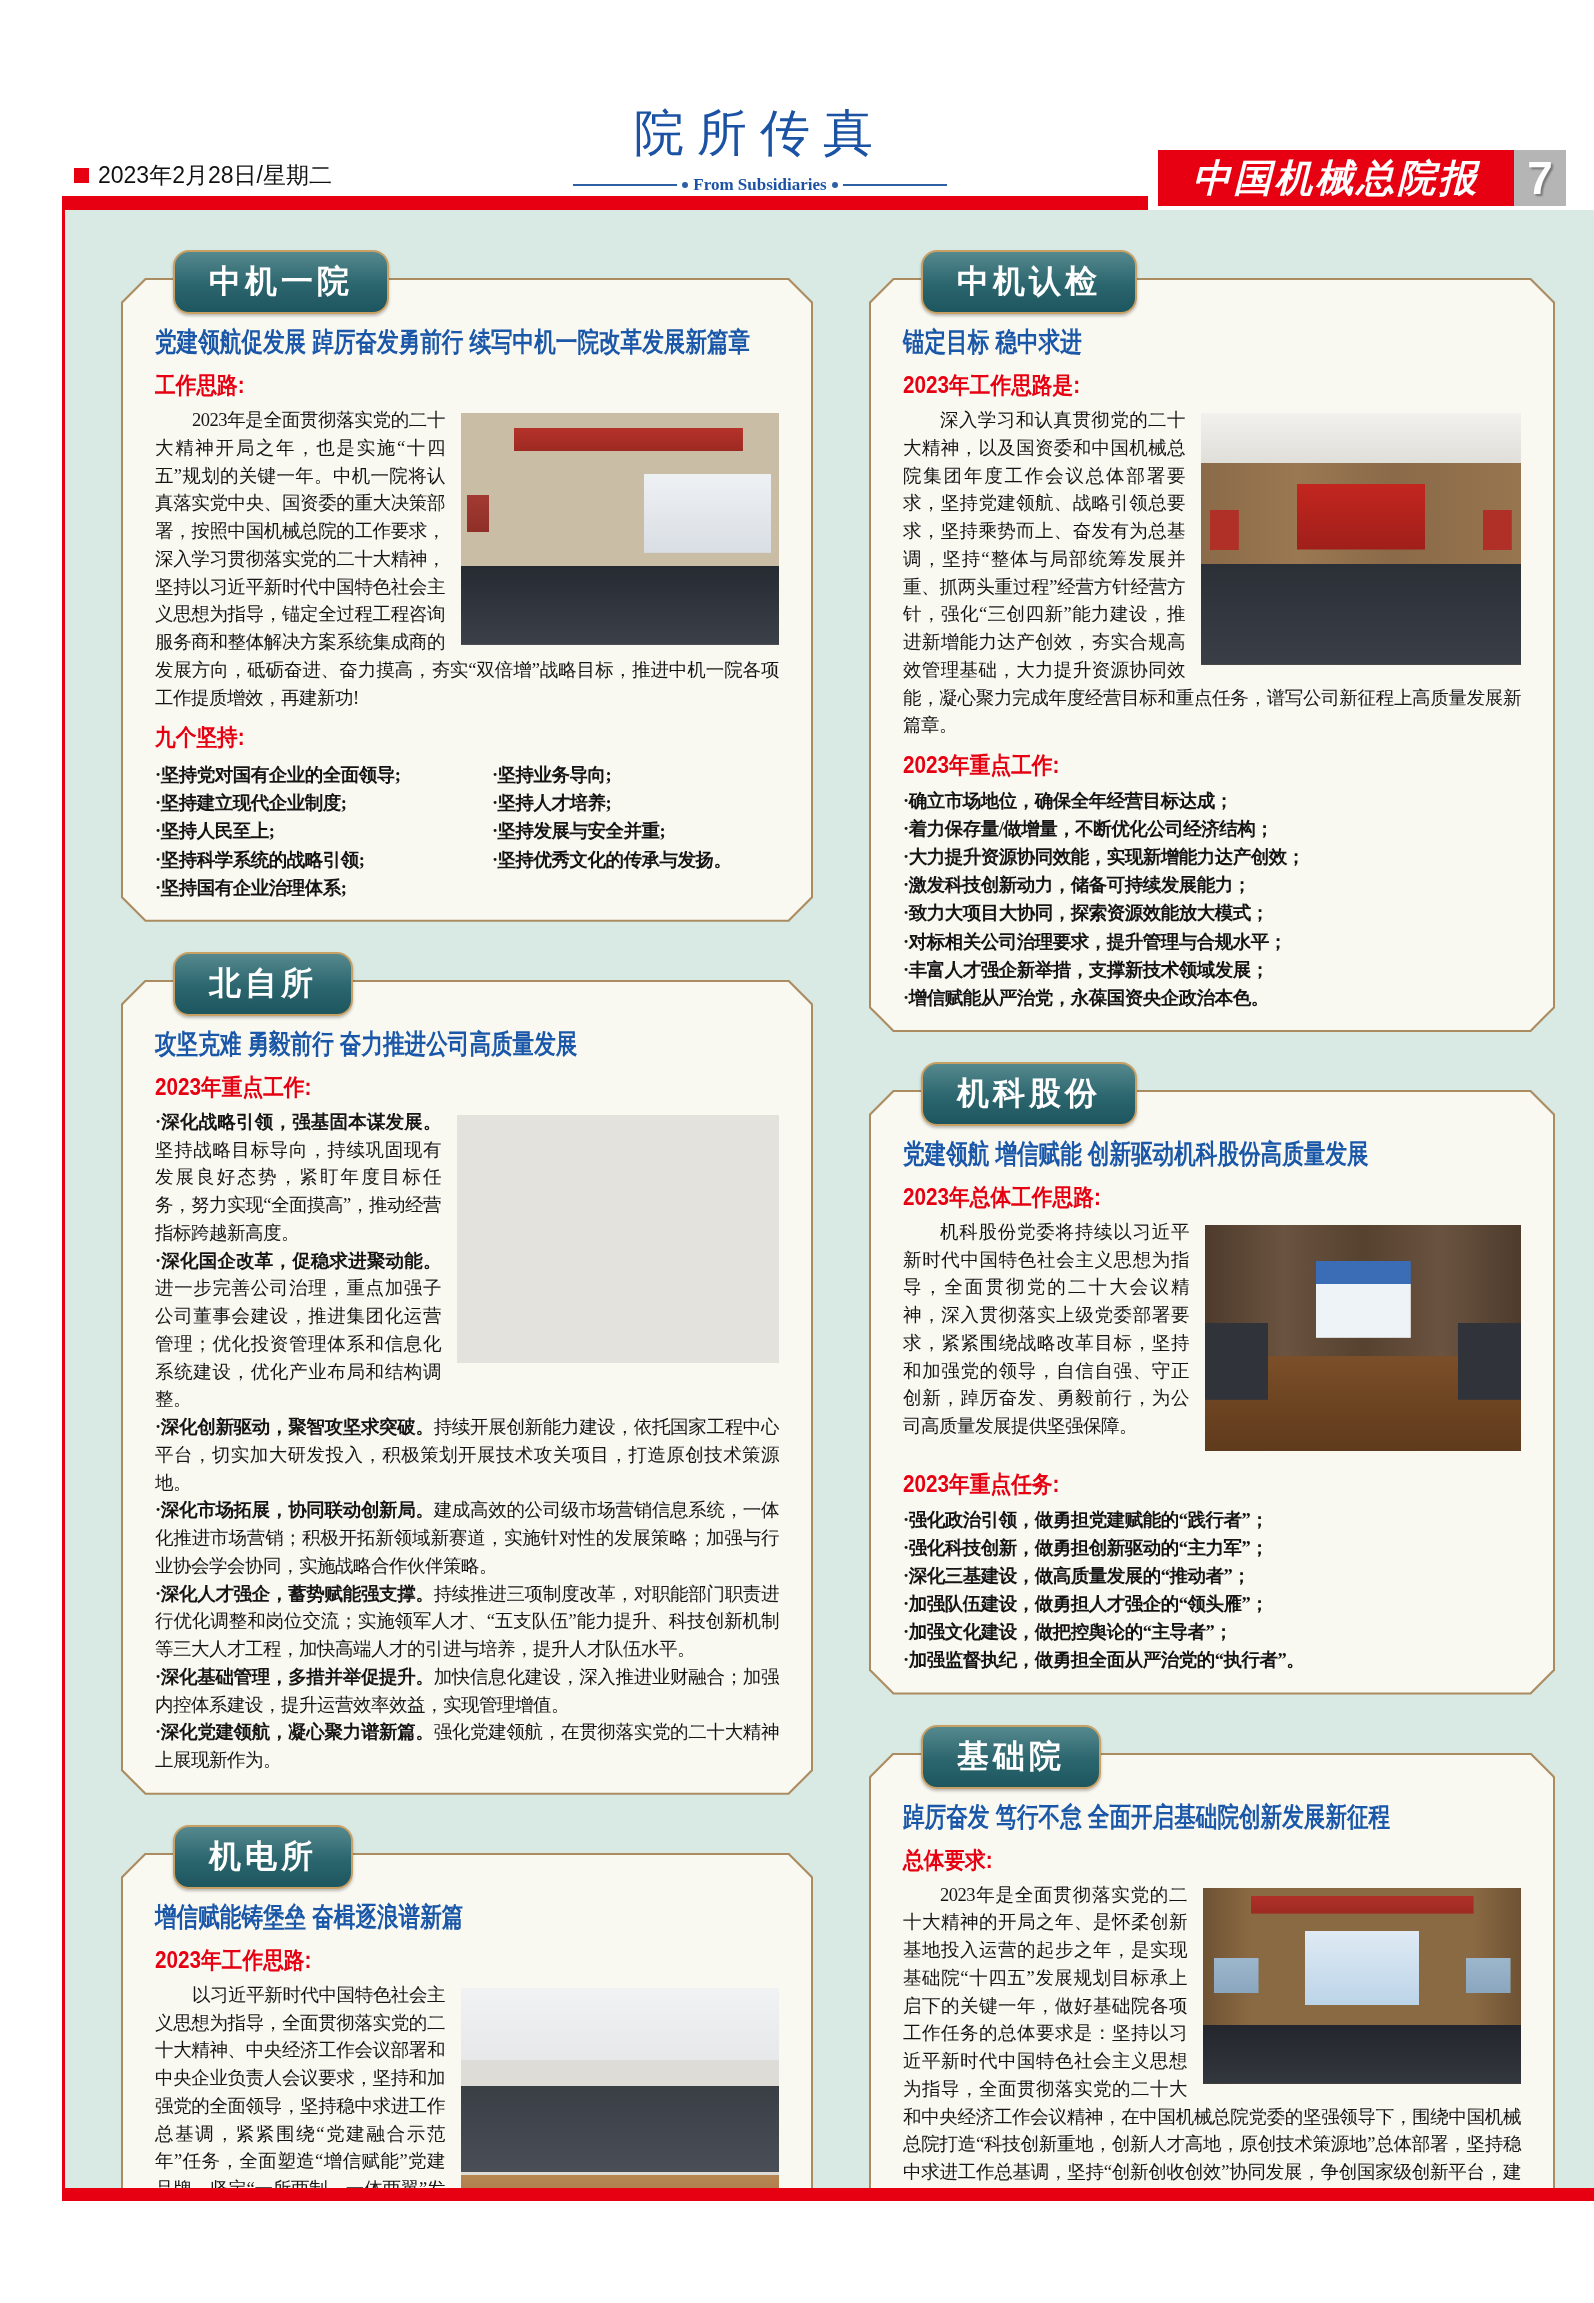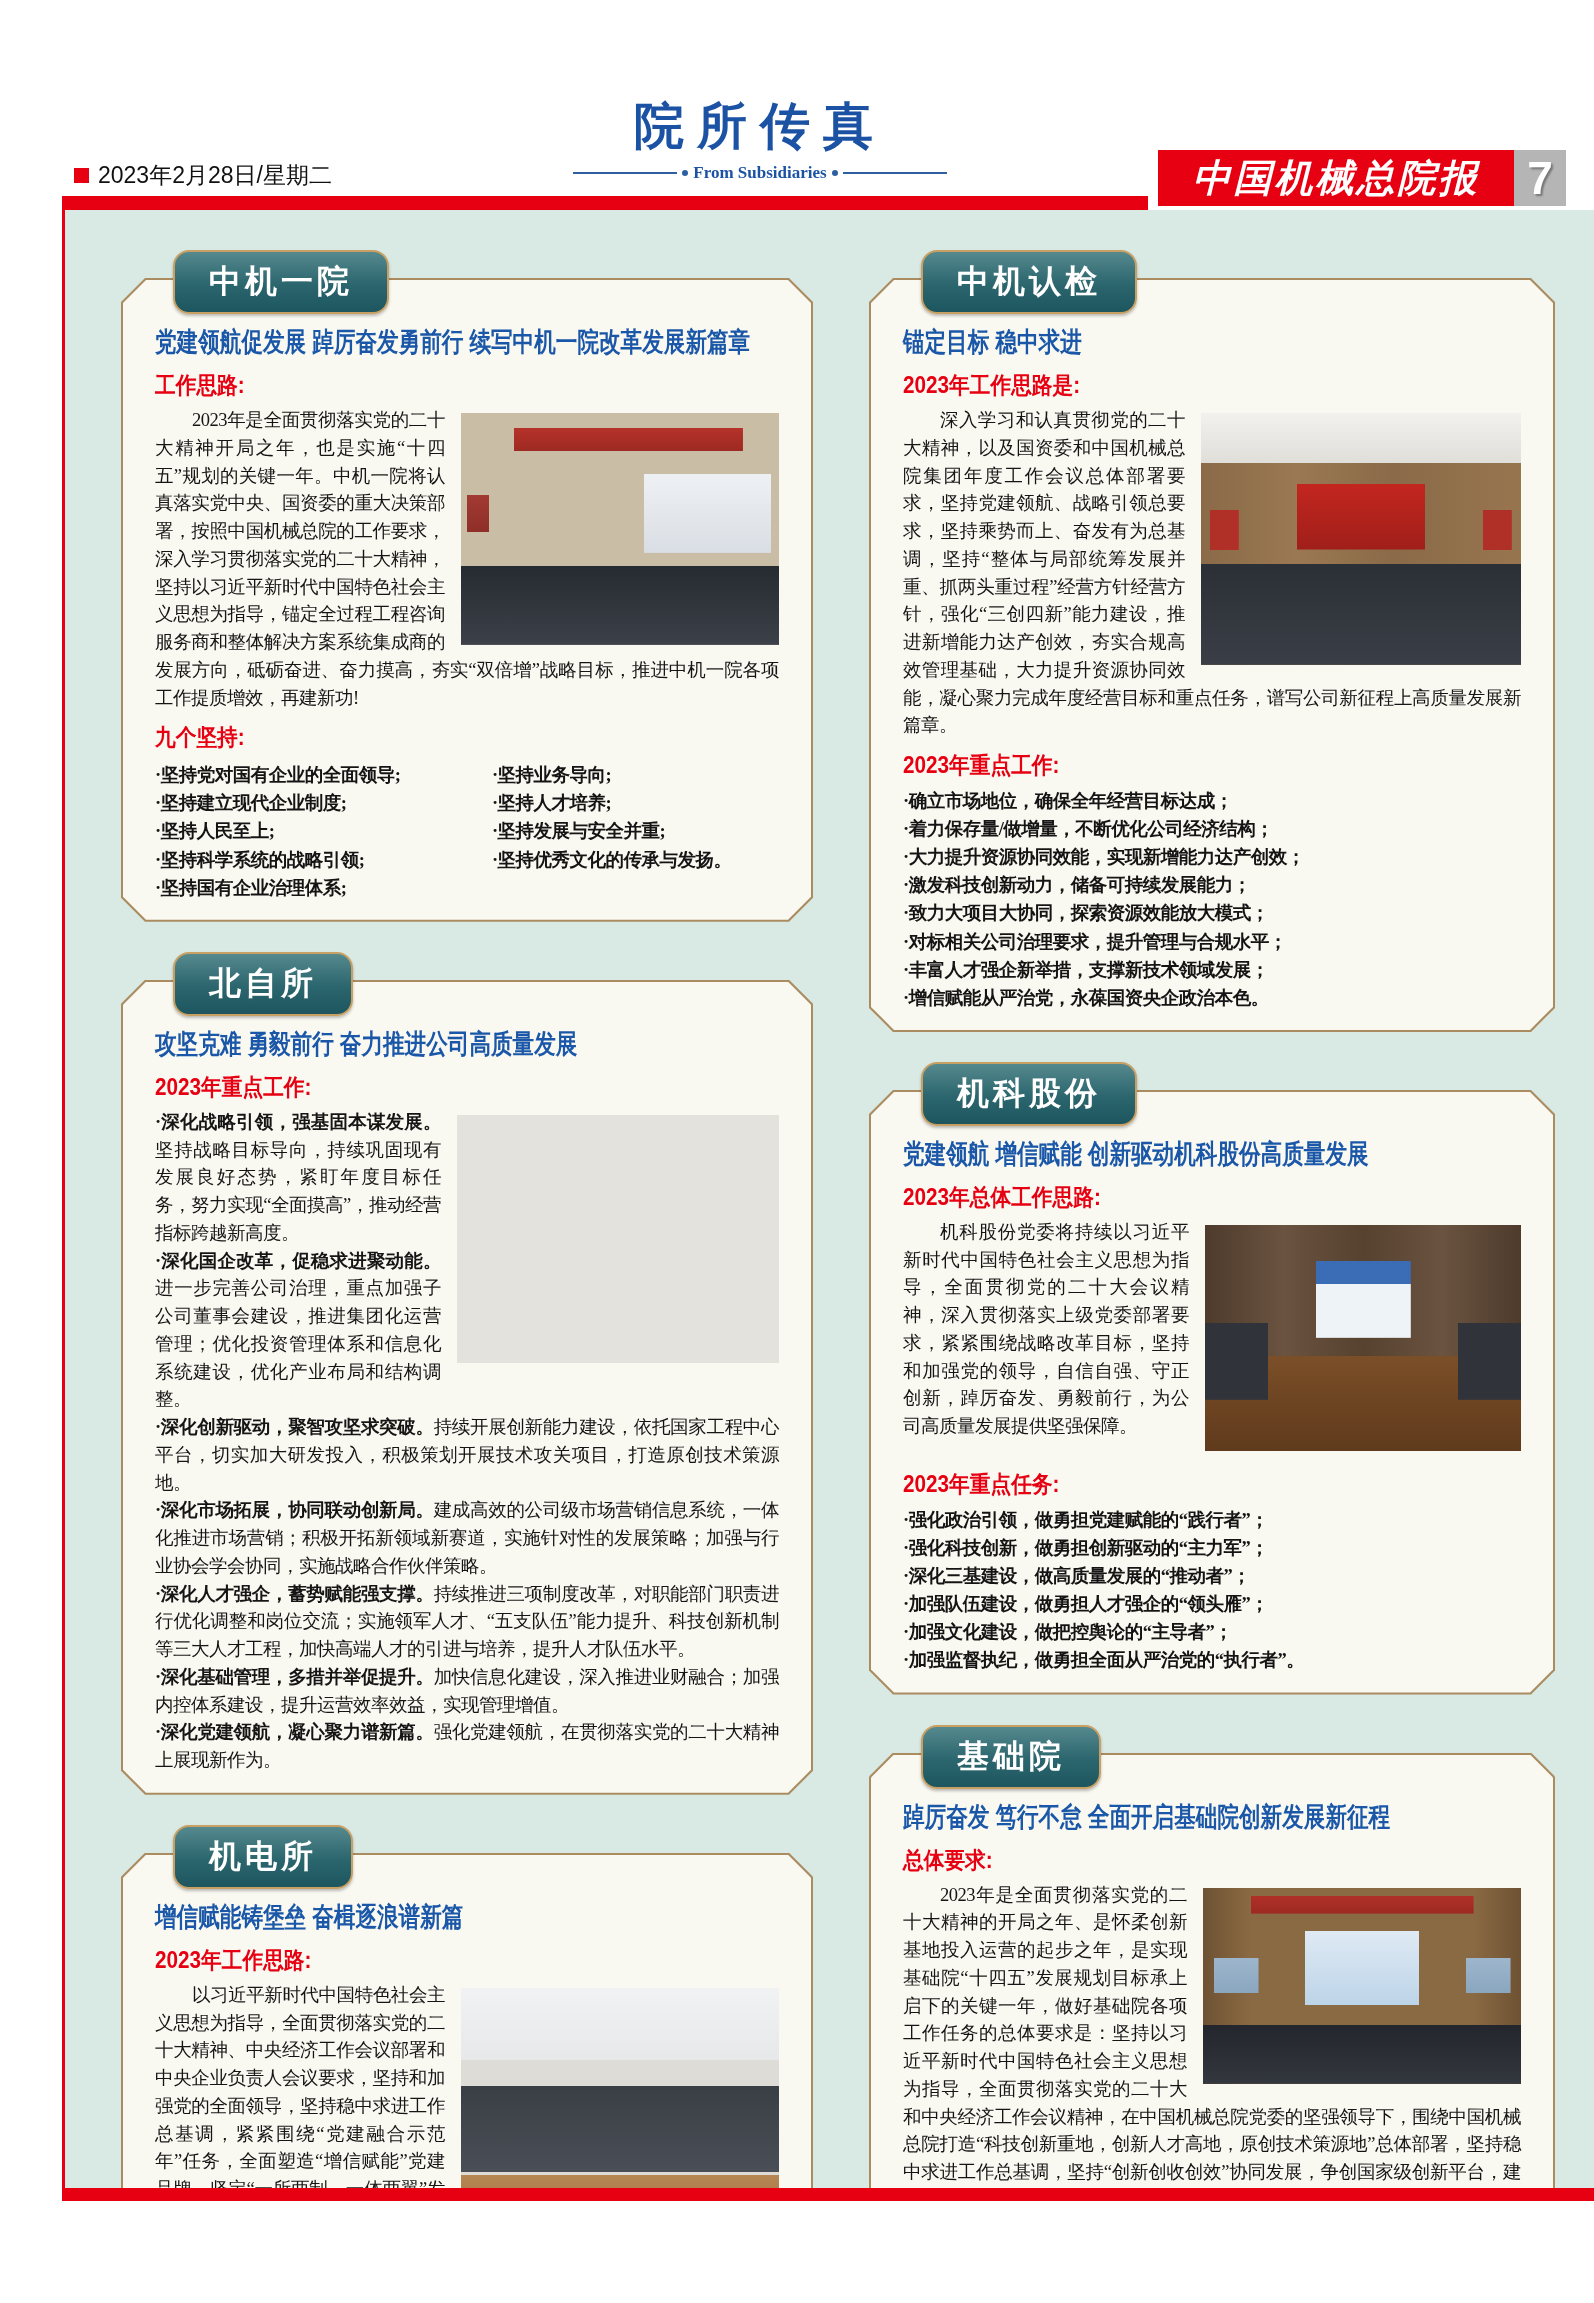--- a/index.html
+++ b/index.html
@@ -6,21 +6,21 @@
   html,body{margin:0;padding:0;background:#ffffff;}
   .page{position:relative;width:1594px;height:2303px;background:#ffffff;overflow:hidden;
         font-family:"Liberation Sans",sans-serif;}
 
   
   .date-row{position:absolute;left:74px;top:160px;display:flex;align-items:center;gap:9px;
             font-size:23px;color:#101010;}
   .date-sq{width:15px;height:15px;background:#e60012;display:inline-block;}
 
   .center-title{position:absolute;left:545px;top:92px;width:430px;text-align:center;}
-  .center-title h1{margin:1px;font-size:50px;font-weight:bold;color:#1b52a4;letter-spacing:13px;}
+  .center-title h1{margin:8px;font-size:50px;font-weight:normal;color:#1b52a4;letter-spacing:13px;}
   .subtitle-row{margin-top:3px;display:flex;align-items:center;justify-content:center;gap:16px;
                 color:#1b52a4;font-family:"Liberation Serif","DejaVu Serif",serif;
                 font-weight:bold;font-size:17px;}
   .dash{height:2px;background:#2e5fa3;width:104px;position:relative;}
   .dash::before{content:"";position:absolute;width:6px;height:6px;border-radius:50%;background:#2e5fa3;top:-2px;}
   .dash.l::before{right:-11px;}
   .dash.r::before{left:-11px;}
 
   .masthead{position:absolute;left:1158px;top:150px;display:flex;}
   .masthead-name{width:356px;height:56px;background:#e60012;color:#ffffff;

